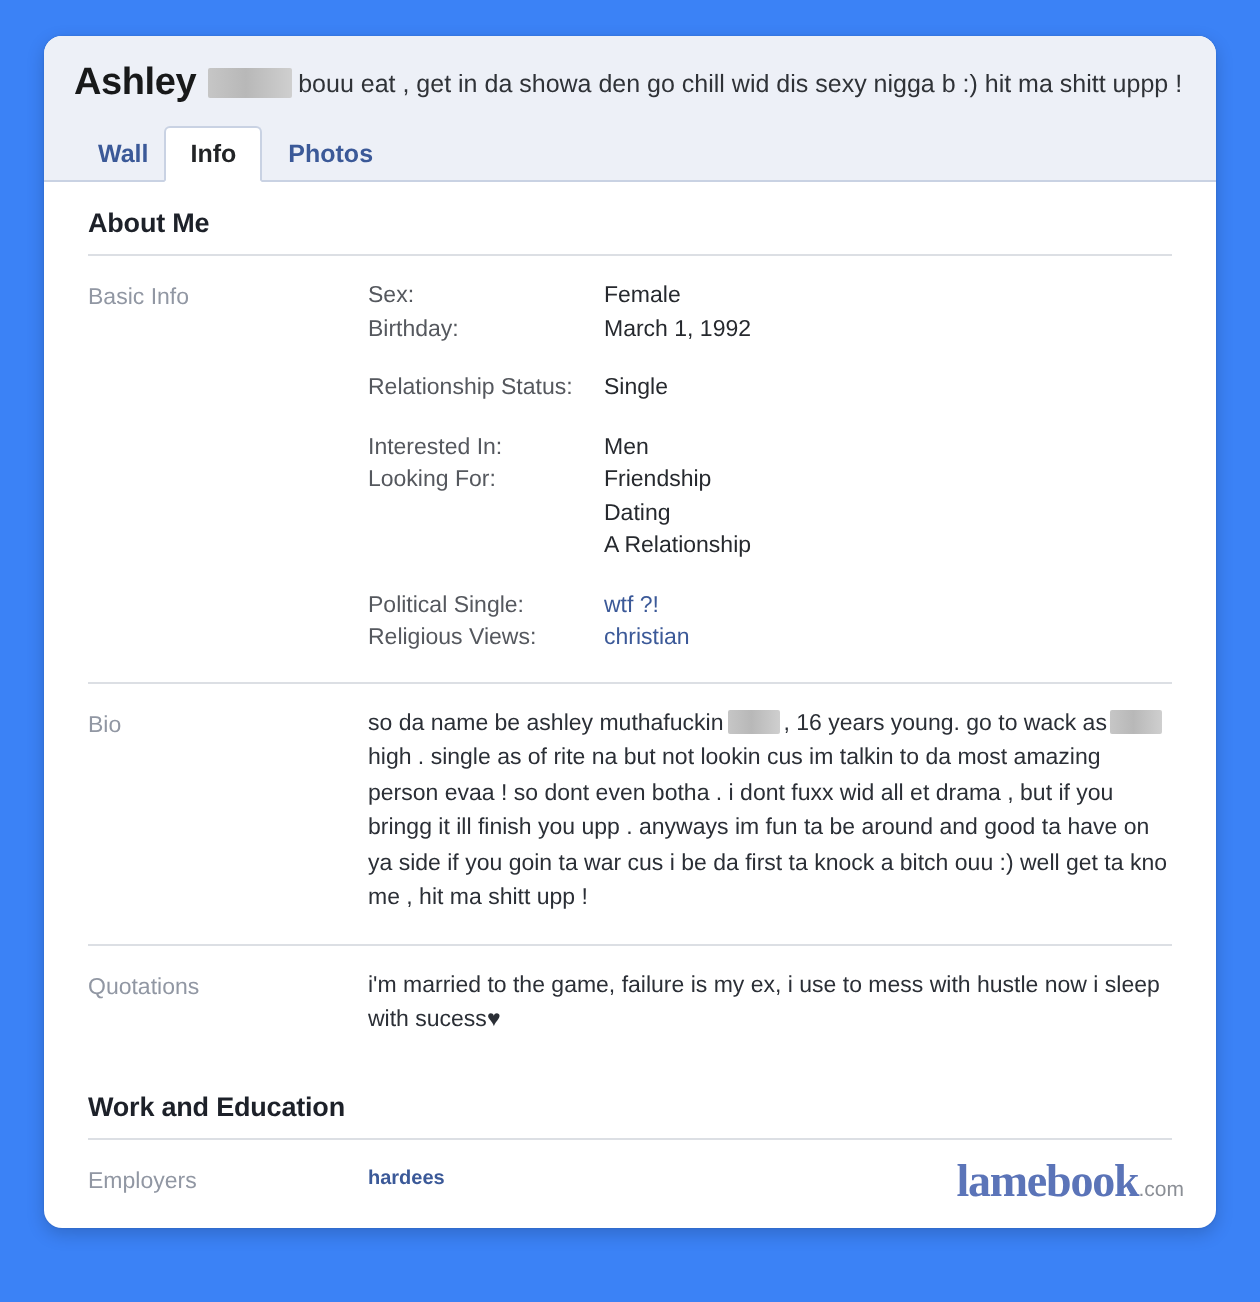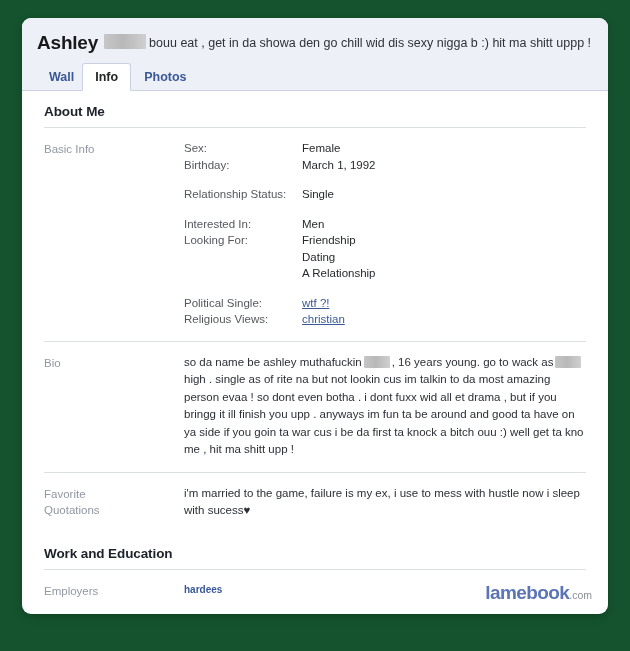--- a/index.html
+++ b/index.html
@@ -9,21 +9,21 @@
     width: 630px;
     height: 651px;
     overflow: hidden;
     font-family: "Liberation Sans", sans-serif;
   }
 
   .page {
     position: relative;
     width: 630px;
     height: 651px;
-    background: #14532d;
+    background: #3b82f6;
   }
 
   
   .card {
     position: absolute;
     left: 22px;
     top: 18px;
     width: 586px;
     height: 596px;
     background: #ffffff;
@@ -173,21 +173,20 @@
     font-size: 11.5px;
   }
 
   .pair-val {
     font-size: 11.5px;
     color: #26292e;
   }
 
   .pair-val.link {
     color: #3b5998;
-    text-decoration: underline;
   }
 
   .gap {
     height: 13px;
   }
 
   .bio-text {
     font-size: 11.5px;
     color: #2b2f36;
     line-height: 17.5px;
@@ -227,24 +226,25 @@
   
   .watermark {
     position: absolute;
     right: 16px;
     bottom: 12px;
     line-height: 1;
     white-space: nowrap;
   }
 
   .wm-main {
-    font-size: 19px;
+    font-size: 23px;
     font-weight: bold;
     color: #5b74b8;
     letter-spacing: -0.6px;
+    font-family: Liberation Serif, serif;
   }
 
   .wm-tld {
     font-size: 10.5px;
     color: #8b8f96;
     letter-spacing: 0px;
   }
 </style>
 </head>
 <body>
@@ -332,21 +332,20 @@
         <div class="row-content">
           <div class="bio-text"><span>so da name be ashley muthafuckin</span><span class="redaction inline-block"></span><span>, 16 years young. go to wack as</span><span class="redaction inline-block"></span><span>high . single as of rite na but not lookin cus im talkin to da most amazing person evaa ! so dont even botha . i dont fuxx wid all et drama , but if you bringg it ill finish you upp . anyways im fun ta be around and good ta have on ya side if you goin ta war cus i be da first ta knock a bitch ouu :) well get ta kno me , hit ma shitt upp !</span></div>
         </div>
       </div>
 
       <div class="row-spacer"></div>
       <div class="rule"></div>
 
       <div class="row">
         <div class="row-label">
-          <div>Favorite</div>
           <div>Quotations</div>
         </div>
         <div class="row-content">
           <div class="quote-text"><span>i'm married to the game, failure is my ex, i use to mess with hustle now i sleep with sucess</span><span class="heart">♥</span></div>
         </div>
       </div>
 
       <div class="row-spacer"></div>
 
       <div class="section-title">Work and Education</div>

